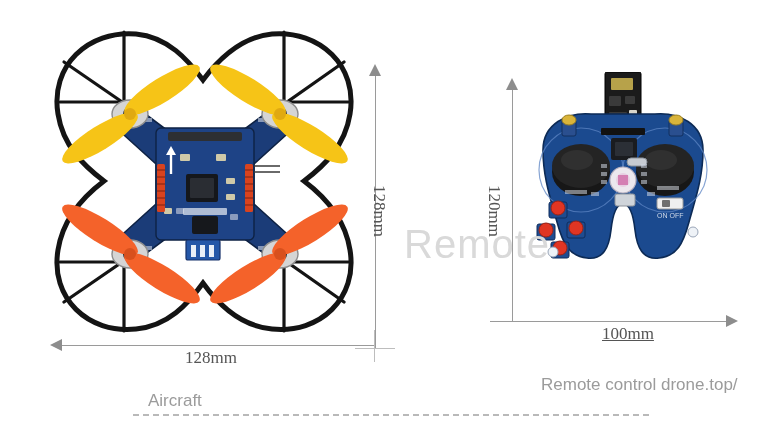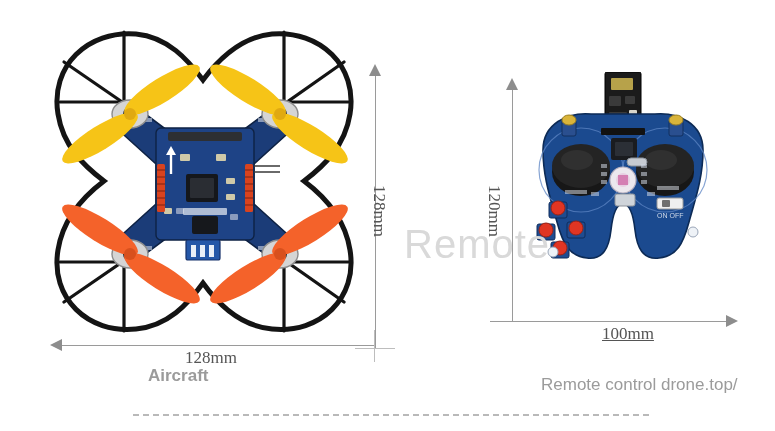--- a/index.html
+++ b/index.html
@@ -296,18 +296,18 @@
   </svg>
 
   <div class="dimline dim-v" style="left:512px;top:90px;height:232px;"></div>
   <div class="arrow arrow-up" style="left:506px;top:78px;"></div>
   <div class="dimlabel vert" style="left:504px;top:185px;">120mm</div>
 
   <div class="dimline dim-h" style="left:490px;top:321px;width:236px;"></div>
   <div class="arrow arrow-right" style="left:726px;top:315px;"></div>
   <div class="dimlabel" style="left:602px;top:324px;text-decoration:underline;">100mm</div>
 
-  <div class="caption" style="left:148px;top:366px;font-weight:bold;">Aircraft</div>
+  <div class="caption" style="left:148px;top:391px;">Aircraft</div>
   <div class="caption" style="left:541px;top:375px;">Remote control drone.top/</div>
 
   <div class="divider"></div>
 
 </div>
 
 </body></html>

